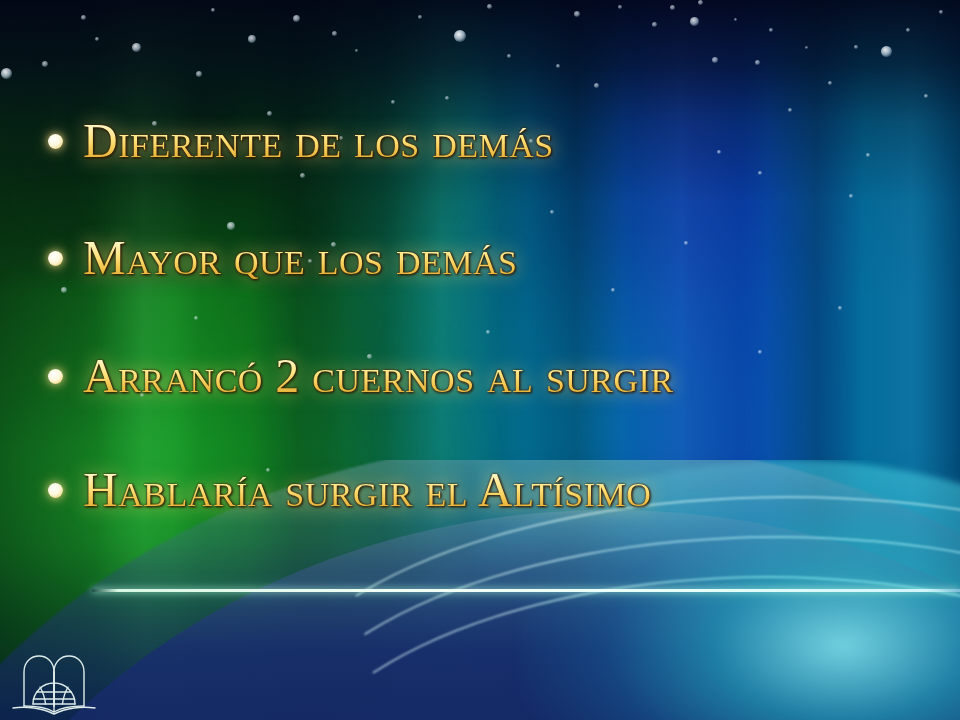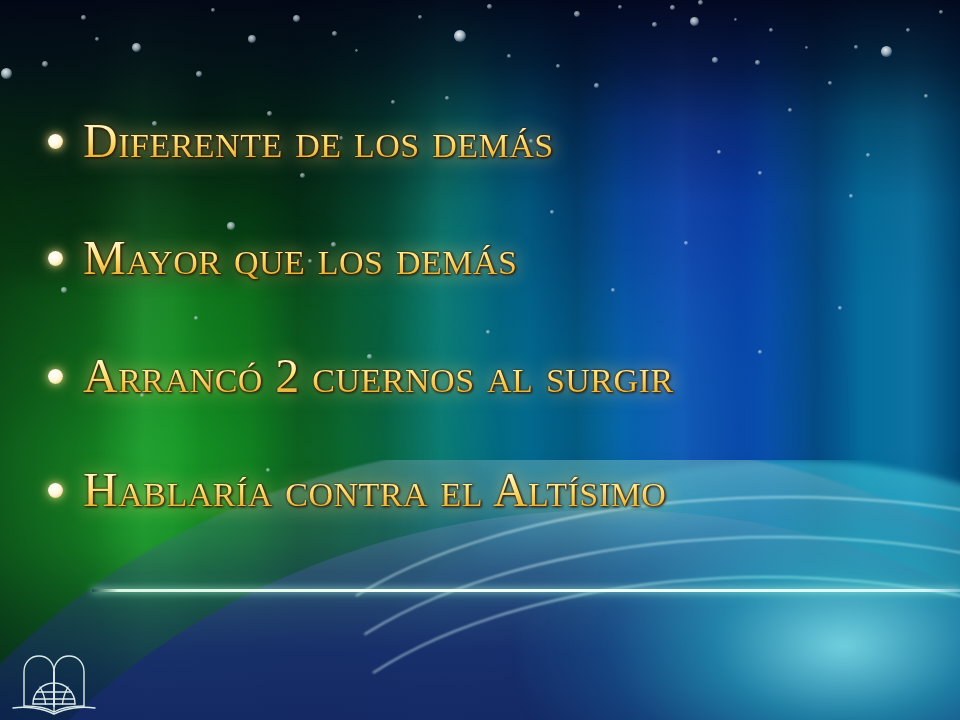--- a/index.html
+++ b/index.html
@@ -344,21 +344,21 @@
       <span class="bullet-text">Mayor que los demás</span>
     </div>
 
     <div class="bullet-row" style="top:368px;">
       <span class="bullet-dot"></span>
       <span class="bullet-text">Arrancó 2 cuernos al surgir</span>
     </div>
 
     <div class="bullet-row" style="top:482px;">
       <span class="bullet-dot"></span>
-      <span class="bullet-text">Hablaría contra el Altísimo</span>
+      <span class="bullet-text">Hablaría surgir el Altísimo</span>
     </div>
 
   </div>
 
   <svg class="logo" viewBox="0 0 92 74">
     <g fill="none" stroke="#e8f6f2" stroke-width="1.4" stroke-linecap="round" stroke-linejoin="round" opacity="0.95">
 
       <path d="M16 64 V30 C16 20 23 14 31 14 C39 14 46 20 46 30 V64"></path>
 
       <path d="M46 64 V30 C46 20 53 14 61 14 C69 14 76 20 76 30 V64"></path>

